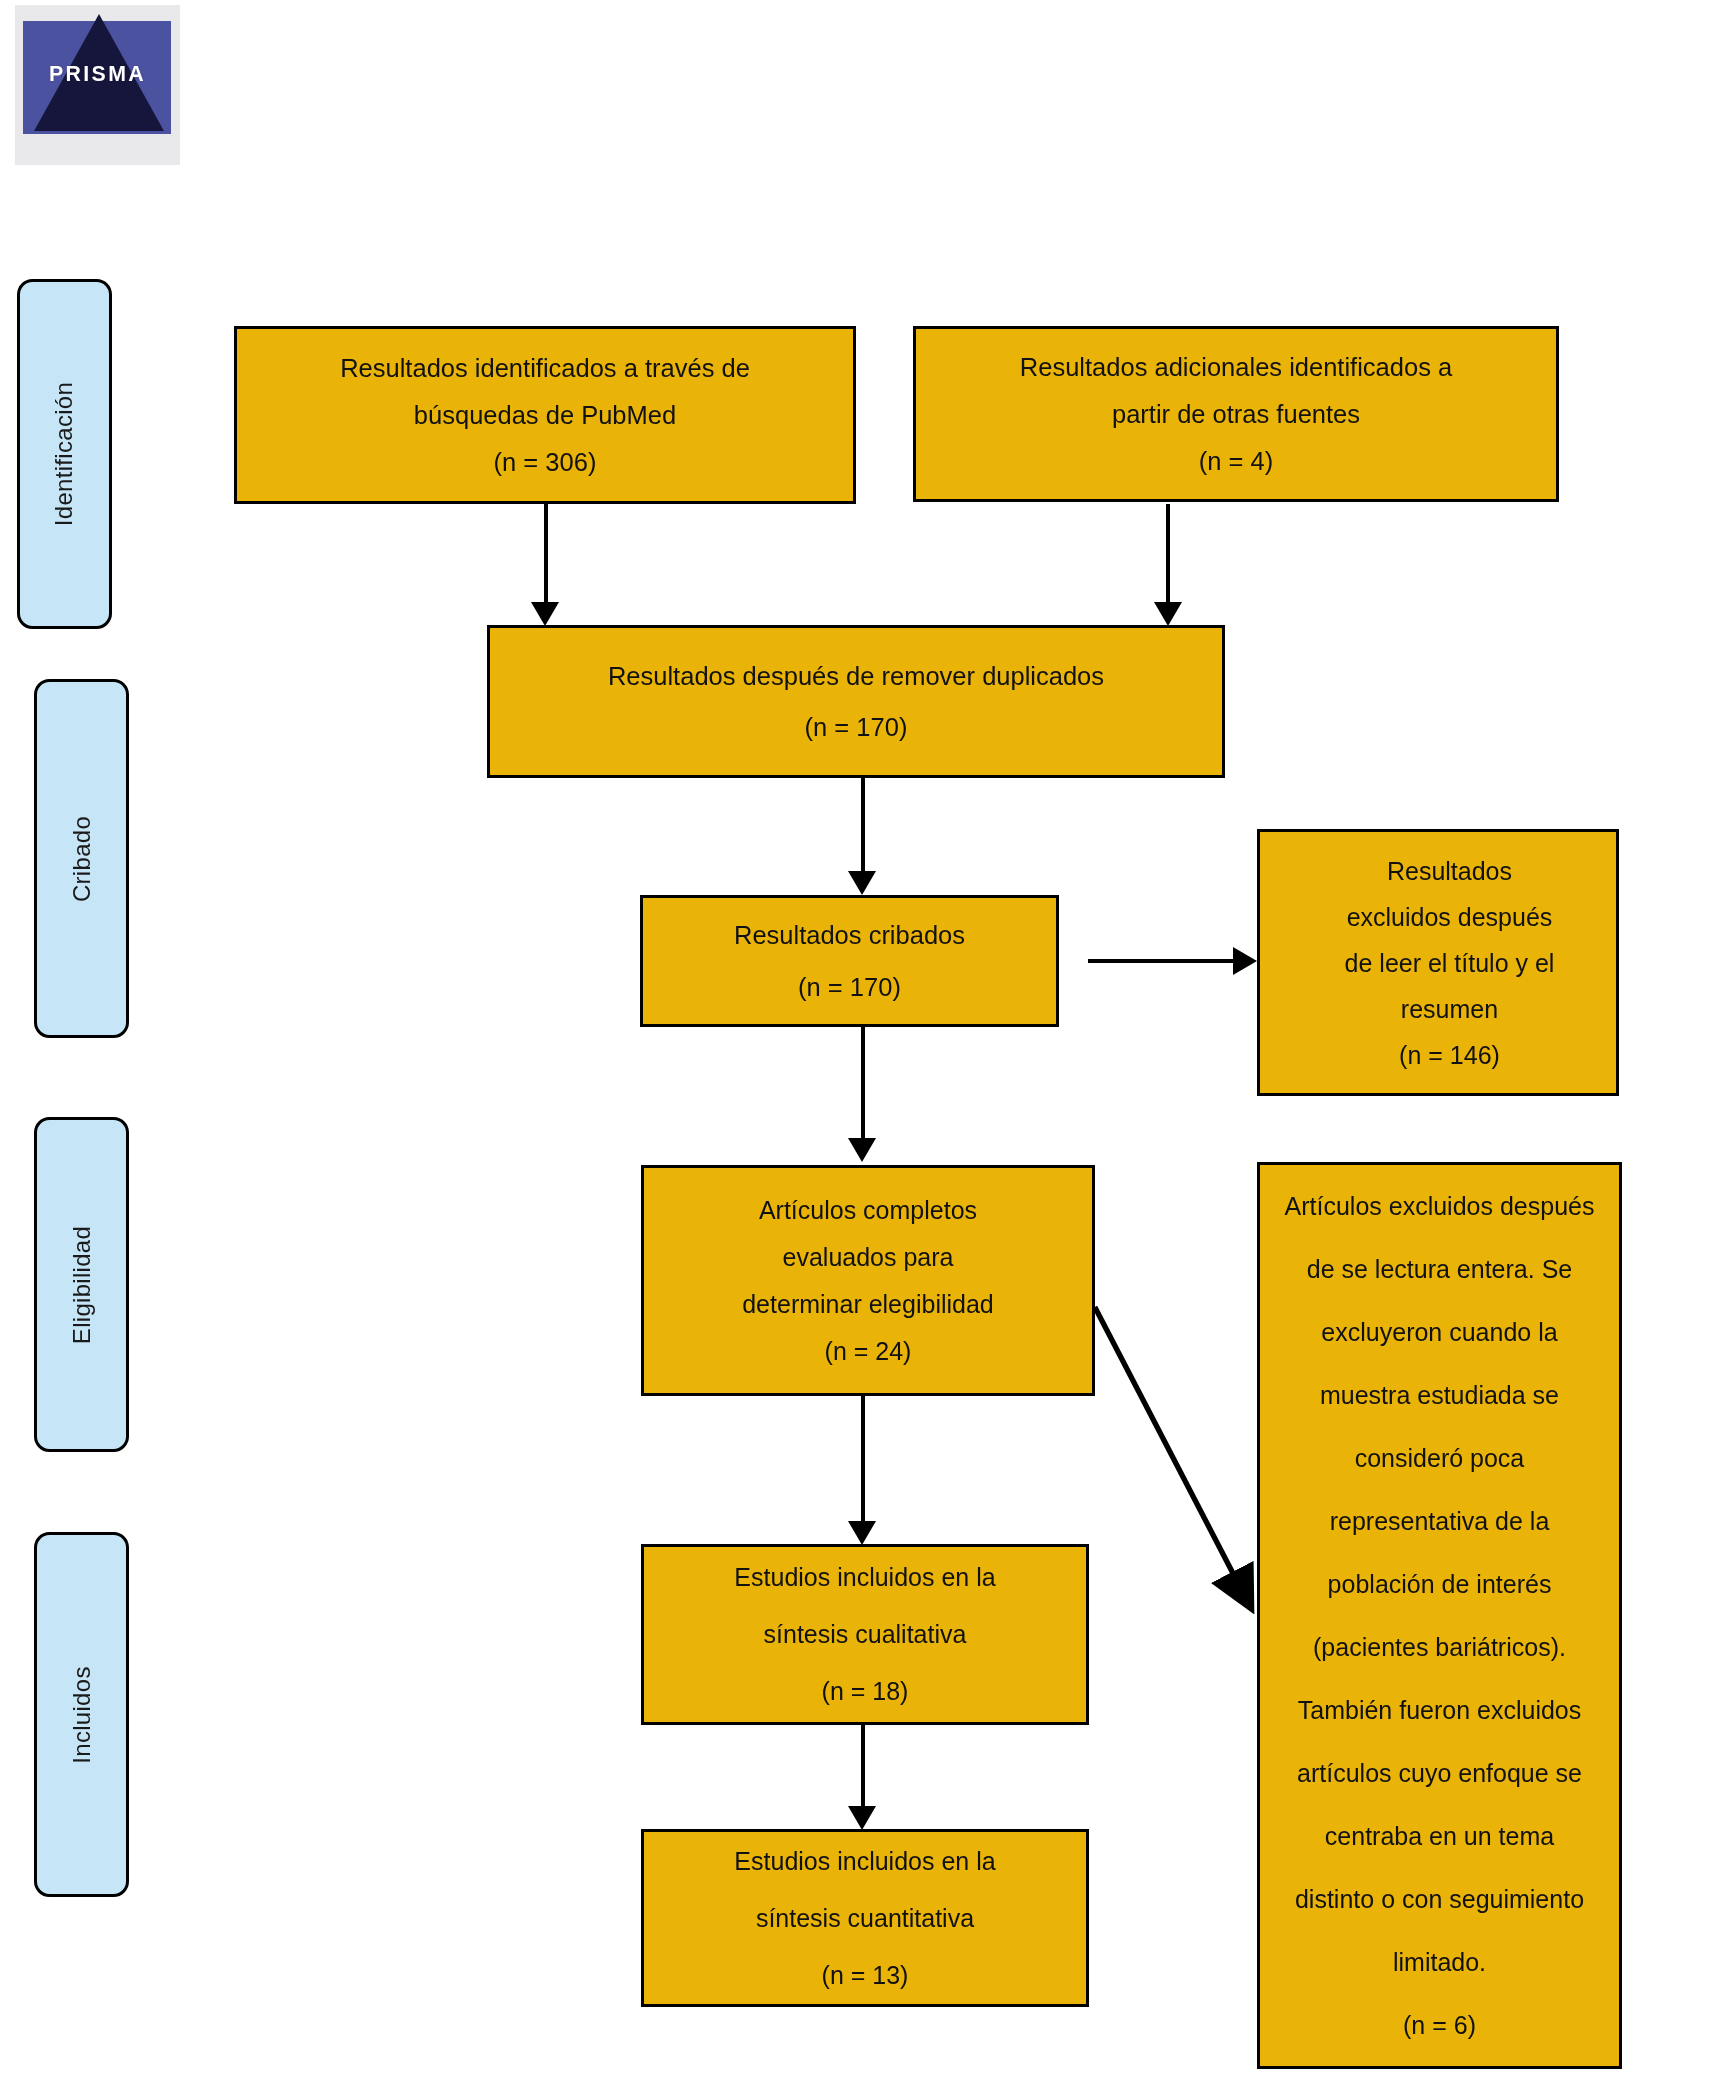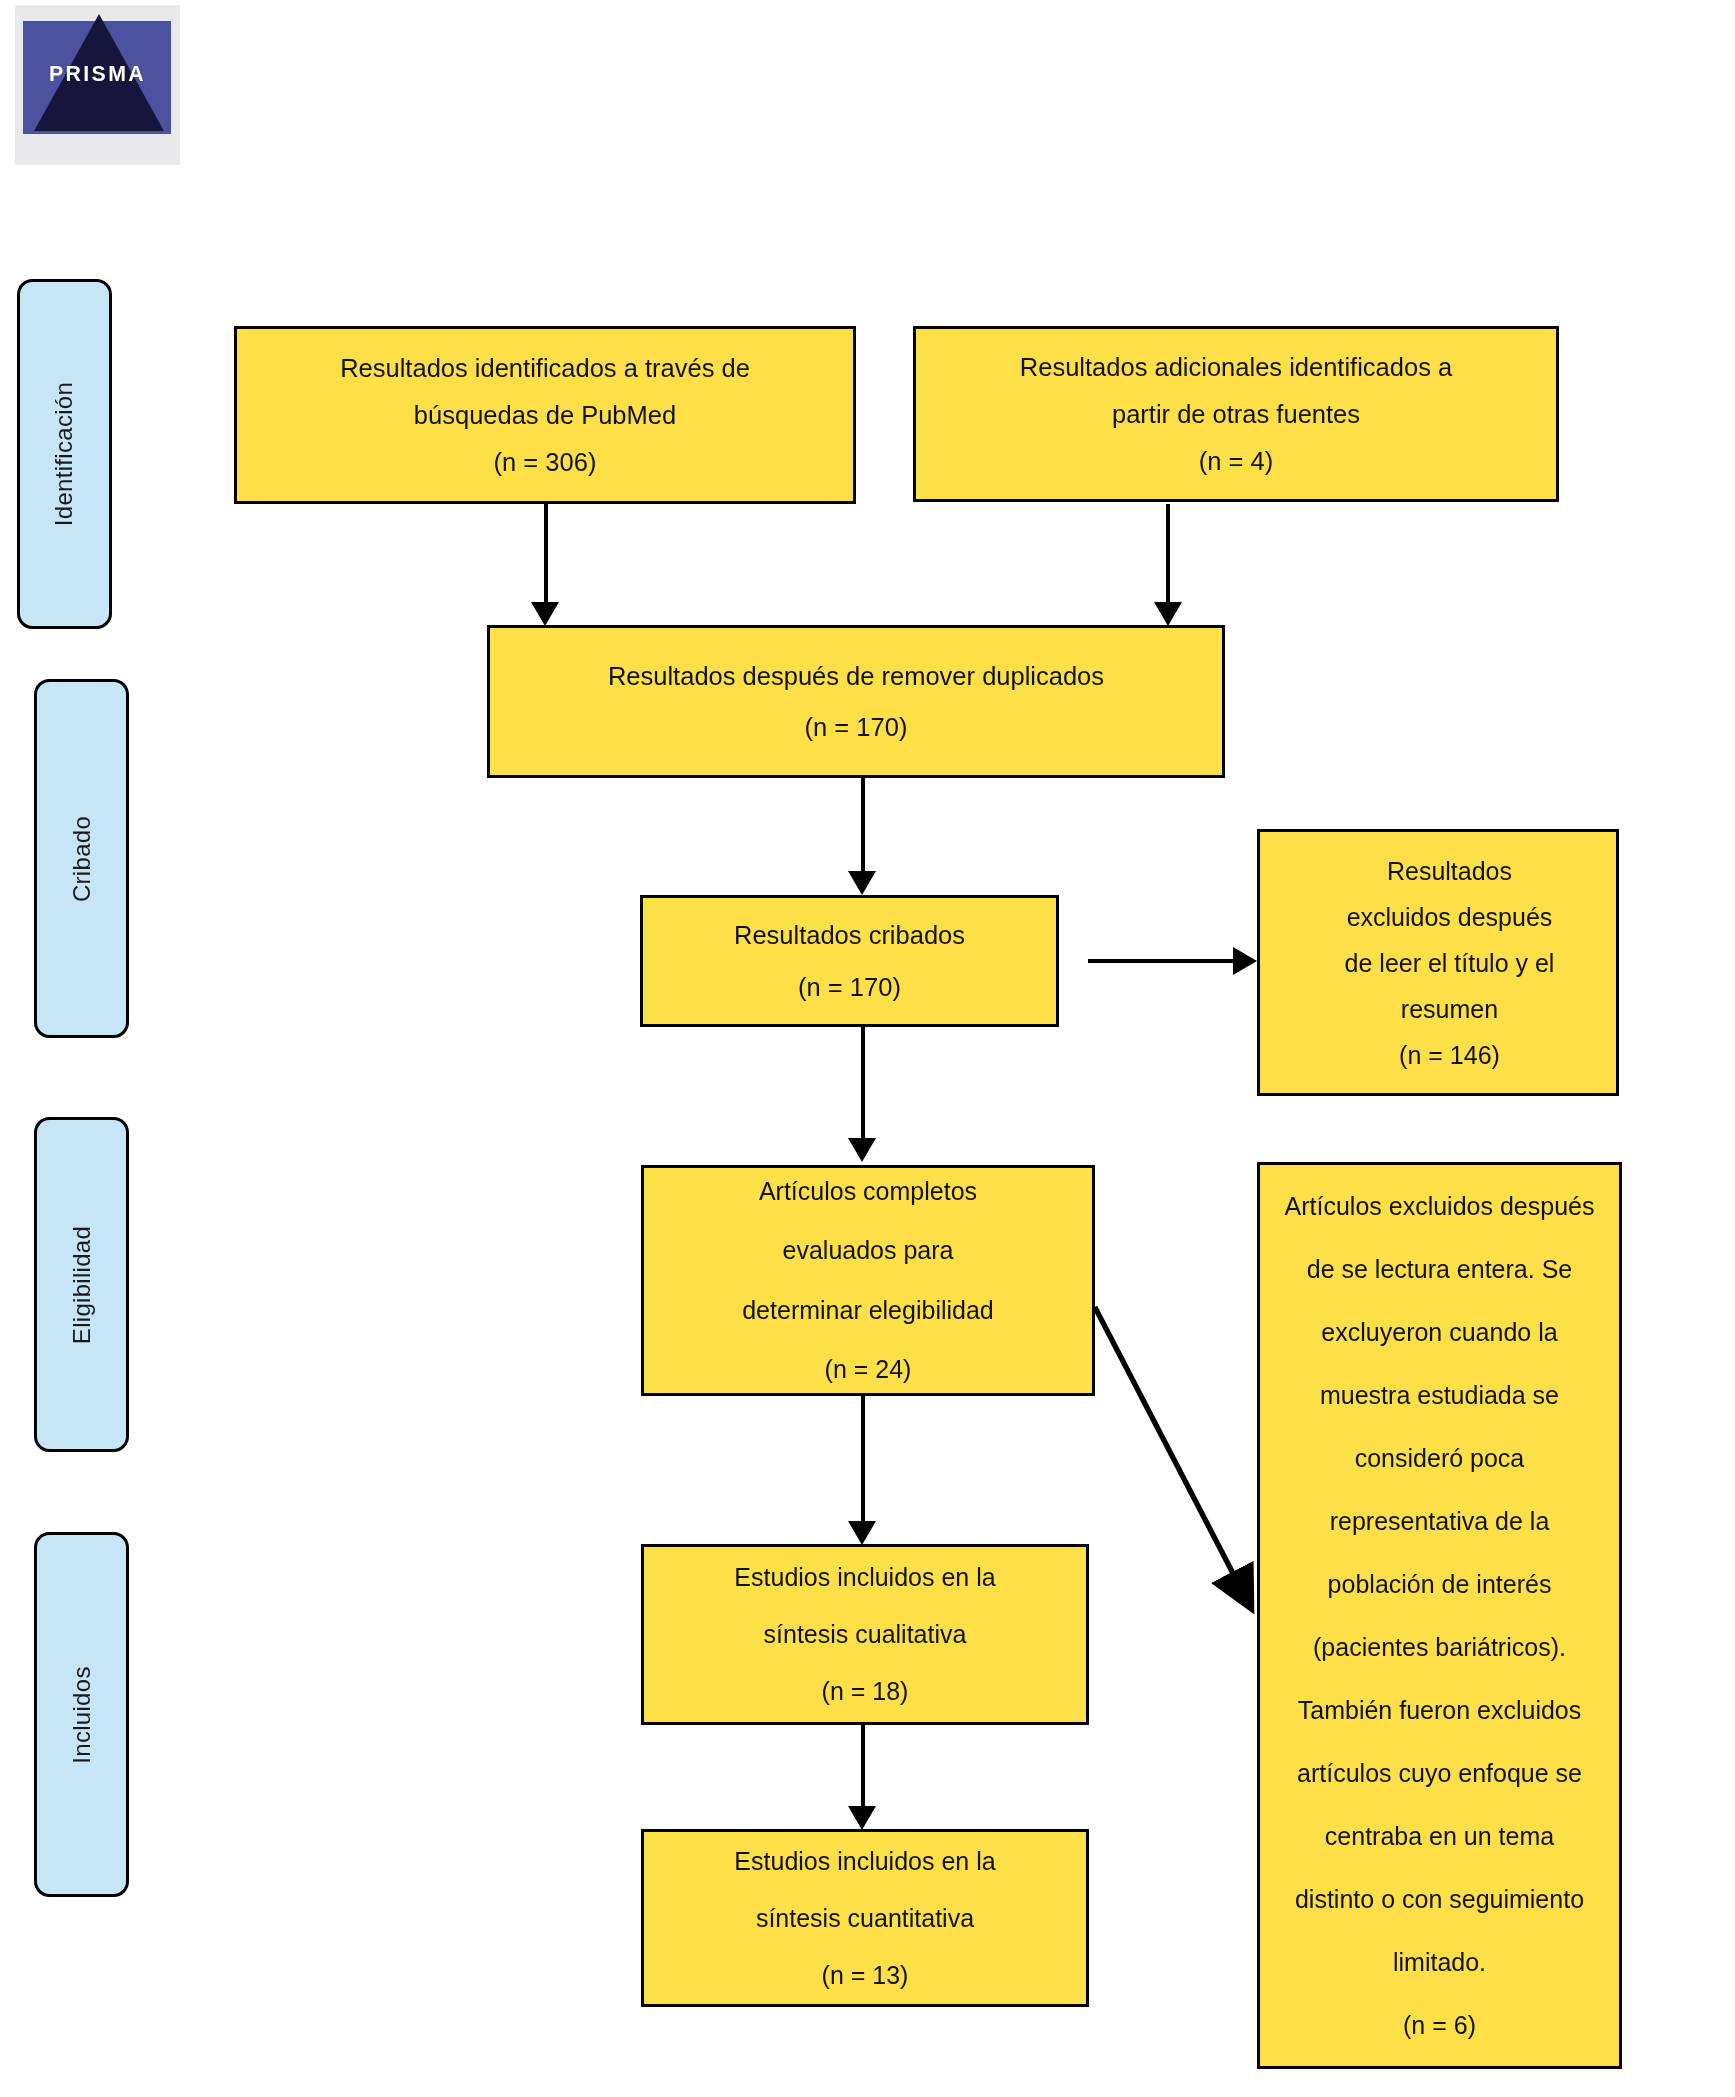--- a/index.html
+++ b/index.html
@@ -75,41 +75,41 @@
     transform: translate(-50%, -50%) rotate(-90deg);
     white-space: nowrap;
     font-size: 24px;
     color: #1a1a1a;
     letter-spacing: 0.3px;
   }
 
   
   .box {
     position: absolute;
-    background: #fde047;
+    background: #eab308;
     border: 3px solid #000000;
     box-sizing: border-box;
     display: flex;
     flex-direction: column;
     justify-content: center;
     align-items: center;
     text-align: center;
     color: #111111;
   }
   .box .line {
     display: block;
     width: 100%;
   }
 
   .b-pubmed     { left:234px;  top:326px;  width:622px; height:178px; font-size:25.5px; line-height:47px; }
   .b-other      { left:913px; top:326px;  width:646px; height:176px; font-size:25.5px; line-height:47px; }
   .b-dupes      { left:487px;  top:625px; width:738px; height:153px; font-size:25.5px; line-height:51px; }
   .b-screened   { left:640px; top:895px; width:419px;  height:132px; font-size:25.5px; line-height:52px; }
   .b-excl-title { left:1257px; top:829px; width:362px;  height:267px; font-size:25px; line-height:46px;padding-left:23px; }
-  .b-fulltext   { left:641px; top:1165px; width:454px;  height:231px; font-size:25px; line-height:47px;justify-content:space-between; }
+  .b-fulltext   { left:641px; top:1165px; width:454px;  height:231px; font-size:25px; line-height:47px; }
   .b-qual       { left:641px; top:1544px; width:448px;  height:181px; font-size:25px; line-height:57px; }
   .b-quant      { left:641px; top:1829px; width:448px;  height:178px; font-size:25px; line-height:57px; }
   .b-excl-full  { left:1257px; top:1162px; width:365px;  height:907px; font-size:25px; line-height:63px; }
 
   
   .vline {
     position: absolute;
     background: #000000;
     width: 3.6px;
   }

